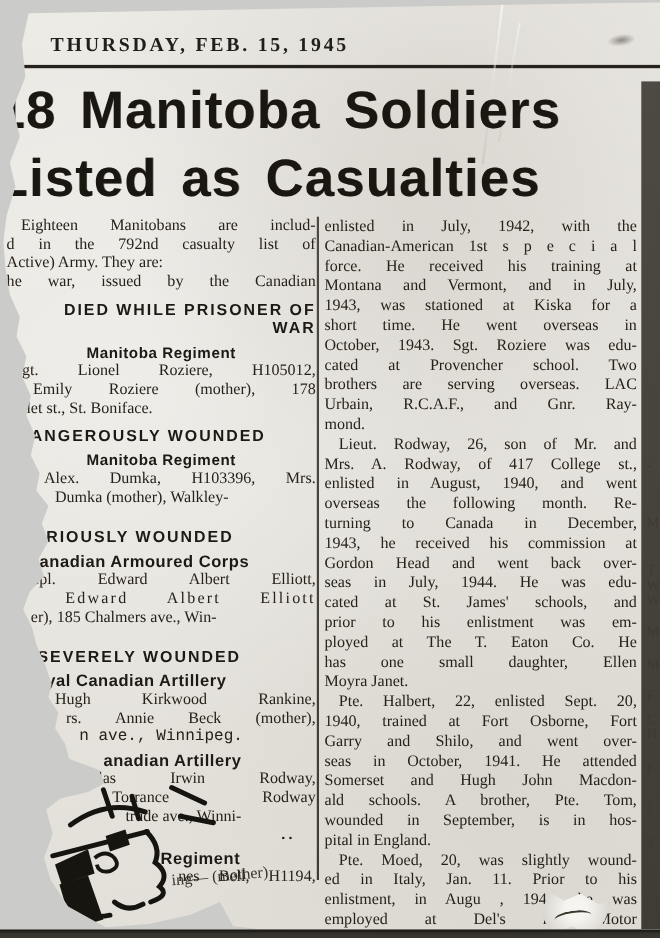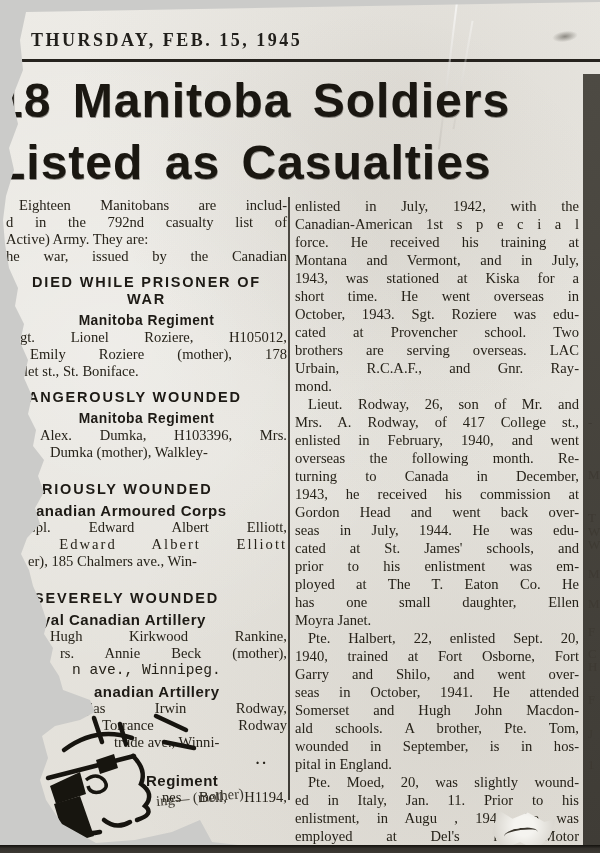--- a/index.html
+++ b/index.html
@@ -8,39 +8,39 @@
   .paper{position:absolute;inset:0;
     background:linear-gradient(165deg,#edebe6 0%,#e7e5df 45%,#e1deD7 100%);
     clip-path:polygon(26px 12px,20px 40px,23px 70px,12px 98px,18px 124px,9px 148px,14px 170px,6px 196px,3px 220px,5px 244px,9px 268px,18px 288px,15px 306px,24px 324px,20px 342px,28px 360px,24px 378px,32px 396px,28px 414px,36px 430px,33px 446px,44px 460px,38px 476px,44px 492px,35px 508px,40px 524px,27px 538px,21px 554px,29px 570px,33px 586px,41px 604px,47px 622px,44px 634px,53px 648px,50px 662px,59px 676px,63px 690px,90px 700px,95px 712px,80px 720px,55px 726px,42px 736px,48px 758px,40px 780px,46px 800px,62px 824px,96px 843px,135px 840px,172px 832px,200px 820px,212px 842px,238px 845px,600px 845px,600px 2px);
     filter:drop-shadow(0 0 1px #f8f7f2) drop-shadow(-2px 2px 2px rgba(55,53,47,.35));}
   .paper::before{content:"";position:absolute;inset:0;pointer-events:none;
     background:
       radial-gradient(circle at 68% 10%, rgba(120,110,95,.10), transparent 38%),
       radial-gradient(circle at 18% 42%, rgba(255,255,255,.28), transparent 45%),
       radial-gradient(circle at 62% 30%, rgba(115,105,90,.07), transparent 35%),
       radial-gradient(circle at 75% 82%, rgba(110,100,85,.08), transparent 40%);}
-  .dateline{position:absolute;top:30px;left:31px;font-weight:700;font-size:18px;
+  .dateline{position:absolute;top:30px;left:46px;font-weight:700;font-size:18px;
     letter-spacing:2.5px;color:#211f1b;font-family:"Liberation Serif",serif;white-space:nowrap;}
   .toprule{position:absolute;top:59px;left:22px;right:0;height:3px;background:#26231e;}
   .headline{position:absolute;top:70px;left:-4px;width:604px;color:#1a1711;
     font-family:"Liberation Sans",sans-serif;font-weight:700;font-size:48px;line-height:62px;
     letter-spacing:1px;word-spacing:7px;white-space:nowrap;
     text-shadow:.5px .5px 0 rgba(35,32,26,.45);}
   .vrule{position:absolute;background:linear-gradient(#4d4a43,#3f3c36);}
   .vrule.mid{left:288px;top:197px;height:603px;width:1.5px;}
   .vrule.right{left:583px;top:74px;height:771px;width:2px;}
   .col{position:absolute;top:197px;color:#262219;font-size:14.6px;}
   .col1{left:6px;width:281px;line-height:17px;}
   .col2{left:295px;width:284px;line-height:18px;}
   .ln{min-height:4px;}
   .just{text-align:justify;text-align-last:justify;}
   .ind{text-align:justify;text-align-last:justify;text-indent:13px;}
   .right{text-align:right;padding-right:18px;letter-spacing:3px;font-weight:700;}
   .head,.head2,.head-left,.sub,.sub-left{font-family:"Liberation Sans",sans-serif;font-weight:700;color:#1d1a15;}
-  .head,.head2{text-align:center;font-size:14.5px;letter-spacing:1.8px;}
+  .head,.head2{text-align:right;font-size:14.5px;letter-spacing:1.8px;}
   .head{margin-top:9px;}
   .head-left{font-size:14.5px;letter-spacing:1.8px;margin-top:9px;}
   .sub{text-align:center;font-size:13.8px;letter-spacing:.5px;margin-top:4px;}
   .sub-left{font-size:15px;letter-spacing:.5px;margin-top:4px;}
   .sp{letter-spacing:2px;}
   .gap{height:11px;}
   .faint{opacity:.9;transform:rotate(-5deg);transform-origin:left top;}
   .frag{position:absolute;left:588px;font-size:13px;color:#3e3a33;font-family:"Liberation Serif",serif;}
   .band{position:absolute;left:0;top:845px;width:600px;height:8px;
     background:linear-gradient(#14120e,#35322d 45%,#3b3833);}
@@ -115,21 +115,21 @@
         <div class="ln just">Montana and Vermont, and in July,</div>
         <div class="ln just">1943, was stationed at Kiska for a</div>
         <div class="ln just">short time.  He went overseas in</div>
         <div class="ln just">October, 1943.  Sgt. Roziere was edu-</div>
         <div class="ln just">cated at Provencher school.  Two</div>
         <div class="ln just">brothers are serving overseas. LAC</div>
         <div class="ln just">Urbain, R.C.A.F., and Gnr. Ray-</div>
         <div class="ln plain">mond.</div>
         <div class="ln ind">Lieut. Rodway, 26, son of Mr. and</div>
         <div class="ln just">Mrs. A. Rodway, of 417 College st.,</div>
-        <div class="ln just">enlisted in February, 1940, and went</div>
+        <div class="ln just">enlisted in August, 1940, and went</div>
         <div class="ln just">overseas the following month.  Re-</div>
         <div class="ln just">turning to Canada in December,</div>
         <div class="ln just">1943, he received his commission at</div>
         <div class="ln just">Gordon Head and went back over-</div>
         <div class="ln just">seas in July, 1944.  He was edu-</div>
         <div class="ln just">cated at St. James' schools, and</div>
         <div class="ln just">prior to his enlistment was em-</div>
         <div class="ln just">ployed at The T. Eaton Co.  He</div>
         <div class="ln just">has one small daughter, Ellen</div>
         <div class="ln plain">Moyra Janet.</div>

